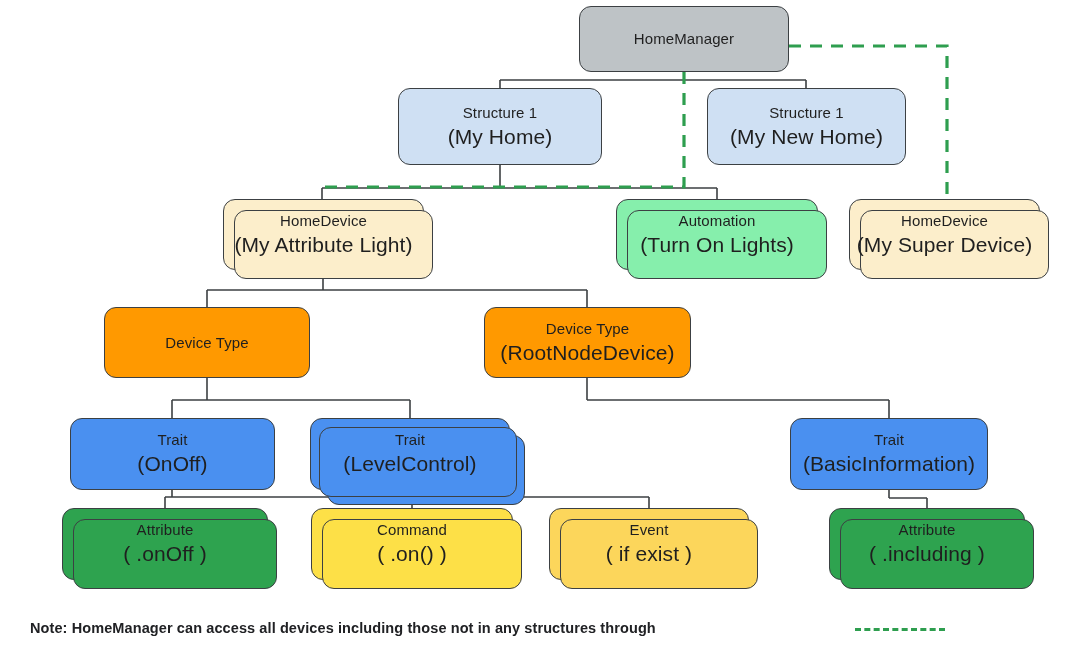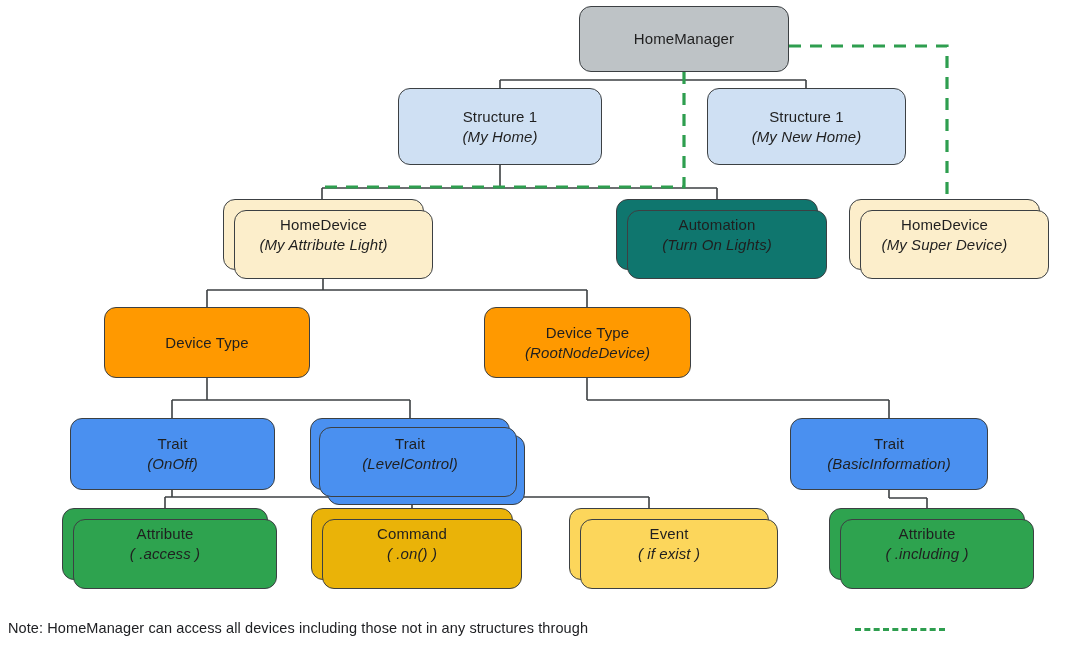--- a/index.html
+++ b/index.html
@@ -21,41 +21,41 @@
     display:flex;
     flex-direction:column;
     align-items:center;
     justify-content:center;
     color:#1f1f1f;
     text-align:center;
     line-height:1.32;
     z-index:5;
   }
   .node .l1{font-size:15px;font-weight:400;letter-spacing:.1px;}
-  .node .l2{font-size:15px;font-style:italic;font-weight:400;letter-spacing:.1px;}
+  .node .l2{font-size:21px;font-weight:400;letter-spacing:.1px;}
 
   
   .stack1::before,.stack2::before,.stack2::after{
     content:"";
     position:absolute;
     box-sizing:border-box;
     border:1.6px solid #3c4043;
     border-radius:12px;
     background:inherit;
     z-index:-1;
   }
   .stack1::before{left:10px;top:10px;right:-10px;bottom:-10px;}
   .stack2::before{left:8px;top:8px;right:-8px;bottom:-8px;}
   .stack2::after{left:16px;top:16px;right:-16px;bottom:-16px;z-index:-2;}
 
   .note{
     position:absolute;
-    left:8px;top:620px;
+    left:30px;top:620px;
     font-size:14.5px;
-    font-weight:400;
+    font-weight:700;
     color:#202124;
     letter-spacing:.1px;
     white-space:nowrap;
   }
   .note-dash{
     position:absolute;
     left:855px;top:628px;
     width:90px;height:0;
     border-top:3px dashed #2e9e4f;
   }
@@ -102,21 +102,21 @@
         <div class="l2">(My Home)</div>
       </div>
       <div class="node" style="left: 707px; top: 88px; width: 199px; height: 77px; background: rgb(207, 224, 243);">
         <div class="l1">Structure 1</div>
         <div class="l2">(My New Home)</div>
       </div>
       <div class="node stack1" style="left: 223px; top: 199px; width: 201px; height: 71px; background: rgb(252, 238, 203);">
         <div class="l1">HomeDevice</div>
         <div class="l2">(My Attribute Light)</div>
       </div>
-      <div class="node stack1" style="left: 616px; top: 199px; width: 202px; height: 71px; background: #0f766e;">
+      <div class="node stack1" style="left: 616px; top: 199px; width: 202px; height: 71px; background: #86efac;">
         <div class="l1">Automation</div>
         <div class="l2">(Turn On Lights)</div>
       </div>
       <div class="node stack1" style="left: 849px; top: 199px; width: 191px; height: 71px; background: rgb(252, 238, 203);">
         <div class="l1">HomeDevice</div>
         <div class="l2">(My Super Device)</div>
       </div>
       <div class="node" style="left: 104px; top: 307px; width: 206px; height: 71px; background: rgb(255, 153, 0);">
         <div class="l1">Device Type</div>
       </div>
@@ -131,27 +131,27 @@
       <div class="node stack2" style="left: 310px; top: 418px; width: 200px; height: 72px; background: rgb(74, 144, 240);">
         <div class="l1">Trait</div>
         <div class="l2">(LevelControl)</div>
       </div>
       <div class="node" style="left: 790px; top: 418px; width: 198px; height: 72px; background: rgb(74, 144, 240);">
         <div class="l1">Trait</div>
         <div class="l2">(BasicInformation)</div>
       </div>
       <div class="node stack1" style="left: 62px; top: 508px; width: 206px; height: 72px; background: rgb(46, 163, 79);">
         <div class="l1">Attribute</div>
-        <div class="l2">( .access )</div>
+        <div class="l2">( .onOff )</div>
       </div>
-      <div class="node stack1" style="left: 311px; top: 508px; width: 202px; height: 72px; background: #eab308;">
+      <div class="node stack1" style="left: 311px; top: 508px; width: 202px; height: 72px; background: #fde047;">
         <div class="l1">Command</div>
         <div class="l2">( .on() )</div>
       </div>
-      <div class="node stack1" style="left: 549px; top: 508px; width: 200px; height: 72px; background: rgb(252, 214, 91); margin-left: 20px;">
+      <div class="node stack1" style="left: 549px; top: 508px; width: 200px; height: 72px; background: rgb(252, 214, 91);">
         <div class="l1">Event</div>
         <div class="l2">( if exist )</div>
       </div>
       <div class="node stack1" style="left: 829px; top: 508px; width: 196px; height: 72px; background: rgb(46, 163, 79);">
         <div class="l1">Attribute</div>
         <div class="l2">( .including )</div>
       </div>
     </div>
 
   <div class="note">Note: HomeManager can access all devices including those not in any structures through</div>

